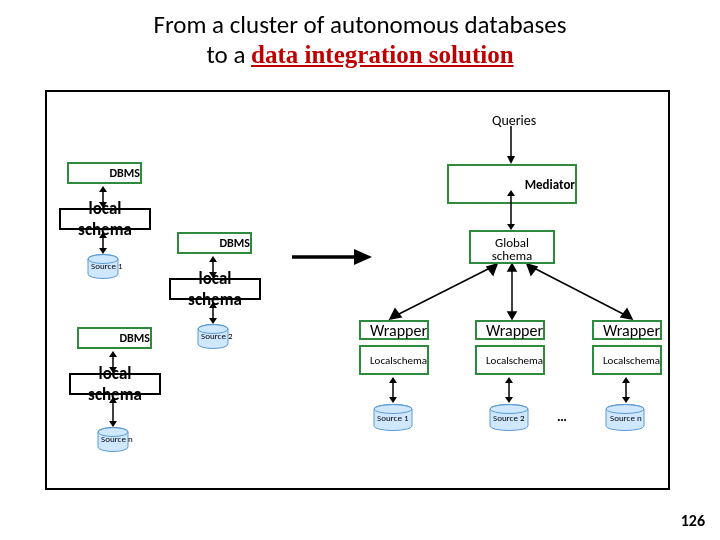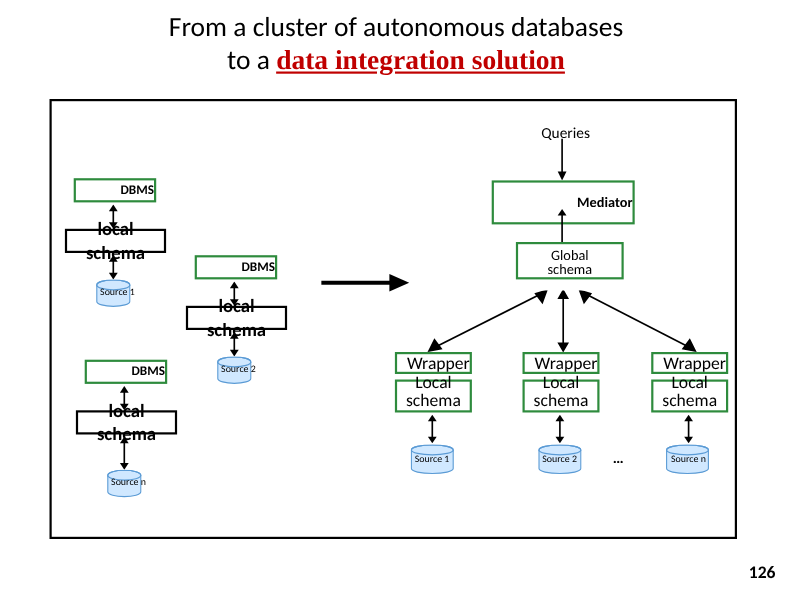--- a/index.html
+++ b/index.html
@@ -6,21 +6,21 @@
   body { width: 720px; height: 540px; background: #fff; font-family: Calibri, Arial, sans-serif; position: relative; }
   .title { text-align: center; font-size: 25px; line-height: 1.2; padding-top: 10px; }
   .title .l2 { }
   .underline { text-decoration: underline; color: #c00000; font-family: Liberation Serif, serif; }
   .frame { position: absolute; left: 45px; top: 90px; width: 625px; height: 400px; border: 2px solid #000; background: #fff; }
   .box { position: absolute; border: 2px solid; text-align: center; display: flex; align-items: center; justify-content: flex-end; font-size: 12px; background: #fff; }
   .dbms { border-color: #2e8b3d; font-weight: bold; }
   .mediator { border-color: #2e8b3d; font-weight: bold; font-size: 13px; }
   .global { border-color: #2e8b3d; flex-direction: column; line-height: 1.0; font-size: 13px; }
   .wrapper { border-color: #2e8b3d; font-size: 16px; }
-  .localbox { border-color: #2e8b3d; font-size: 16px; flex-direction: column; line-height: 1.0; }
+  .localbox { border-color: #2e8b3d; font-size: 11px; flex-direction: row; line-height: 1.0; }
   .plain { border-color: #000; font-size: 17px; font-weight: bold; }
   .source-label { position: absolute; font-size: 9px; }
   .queries { position: absolute; font-size: 14px; }
   .slidenum { position: absolute; right: 15px; bottom: 10px; font-size: 16px; font-weight: bold; }
   .cyl { position: absolute; }
   .cyl svg { display: block; }
   .dots { position: absolute; font-size: 14px; font-weight: bold; }
   .arrow { position: absolute; }
 </style>
 </head>
@@ -123,21 +123,21 @@
 
   <div class="box mediator" style="left:400px; top:72px; width:130px; height:40px;">
       <span>Mediator</span>
     </div>
   <svg class="arrow" style="left:458px; top:98px;" width="12" height="40">
       <line x1="6" y1="3" x2="6" y2="37" stroke="#000" stroke-width="1.5"></line>
       <polygon points="6,0 2,6 10,6" fill="#000"></polygon>
       <polygon points="6,40 2,34 10,34" fill="#000"></polygon>
     </svg>
 
-  <div class="box global" style="left:422px; top:128px; width:98px; height:34px;">
+  <div class="box global" style="left:422px; top:138px; width:86px; height:34px;">
     <span>Global</span>
       <span>schema</span>
   </div>
 
   <svg class="arrow" style="left:330px; top:172px;" width="260" height="60">
     <g stroke="#000" stroke-width="1.5" fill="#000">
       <line x1="115" y1="3" x2="18" y2="52"></line>
         <polygon points="120,0 110,3 116,11"></polygon>
         <polygon points="13,55 24,53 18,45"></polygon>
       <line x1="135" y1="3" x2="135" y2="52"></line>

